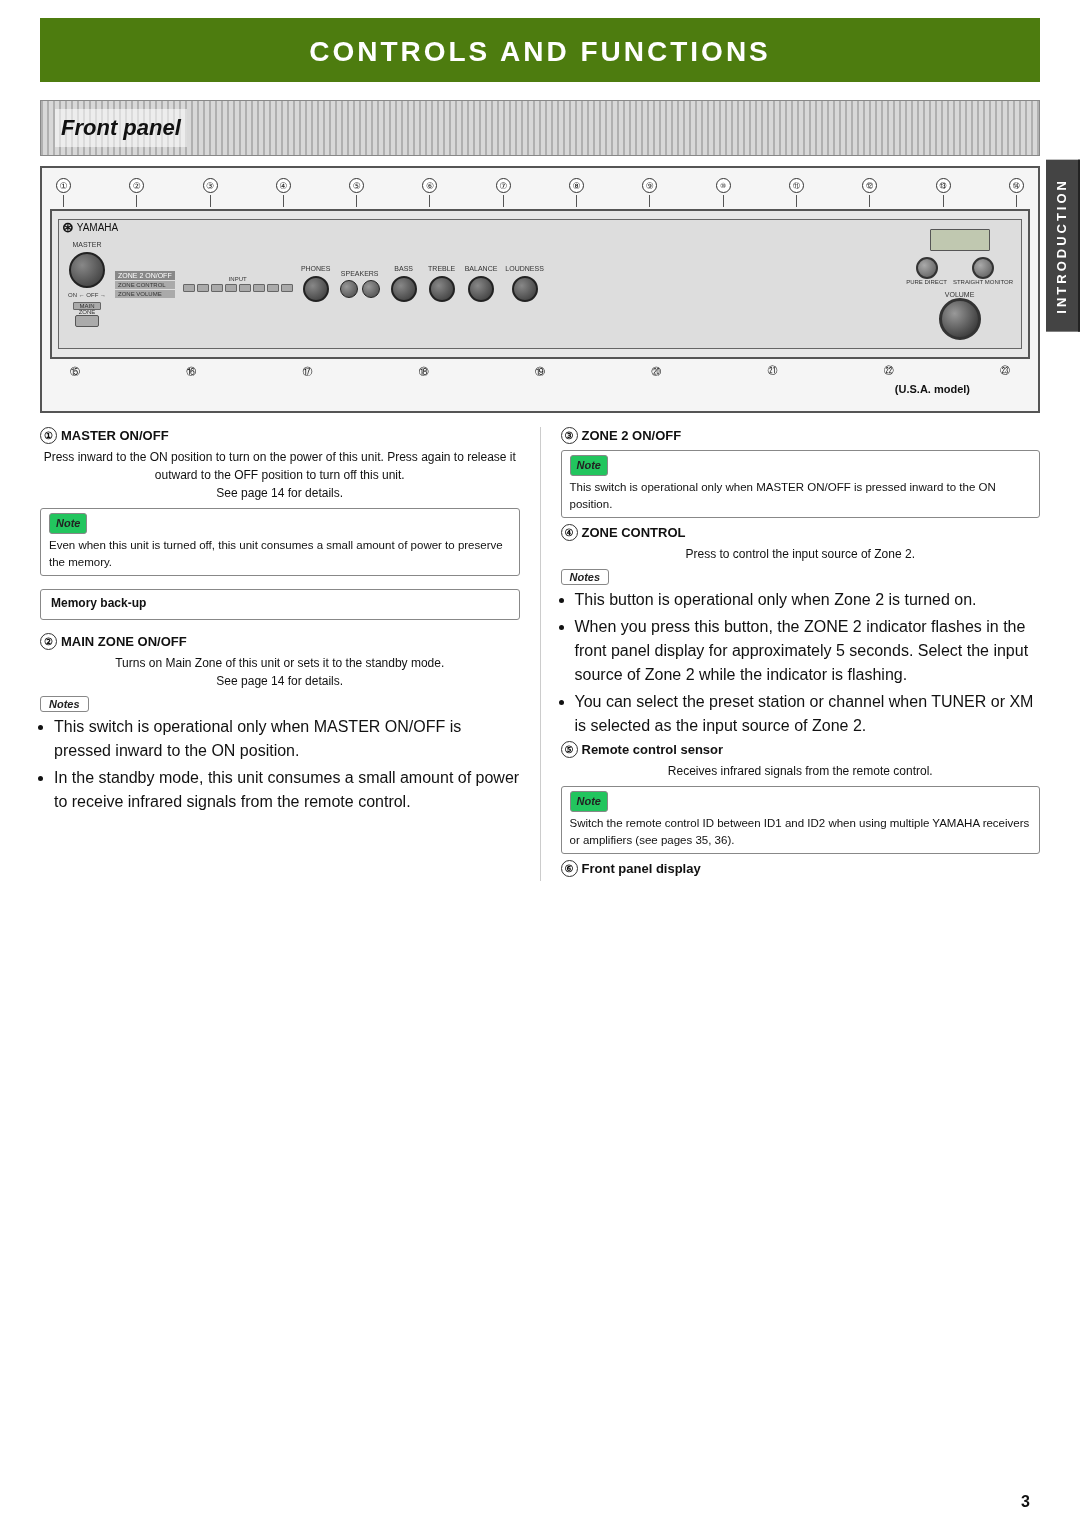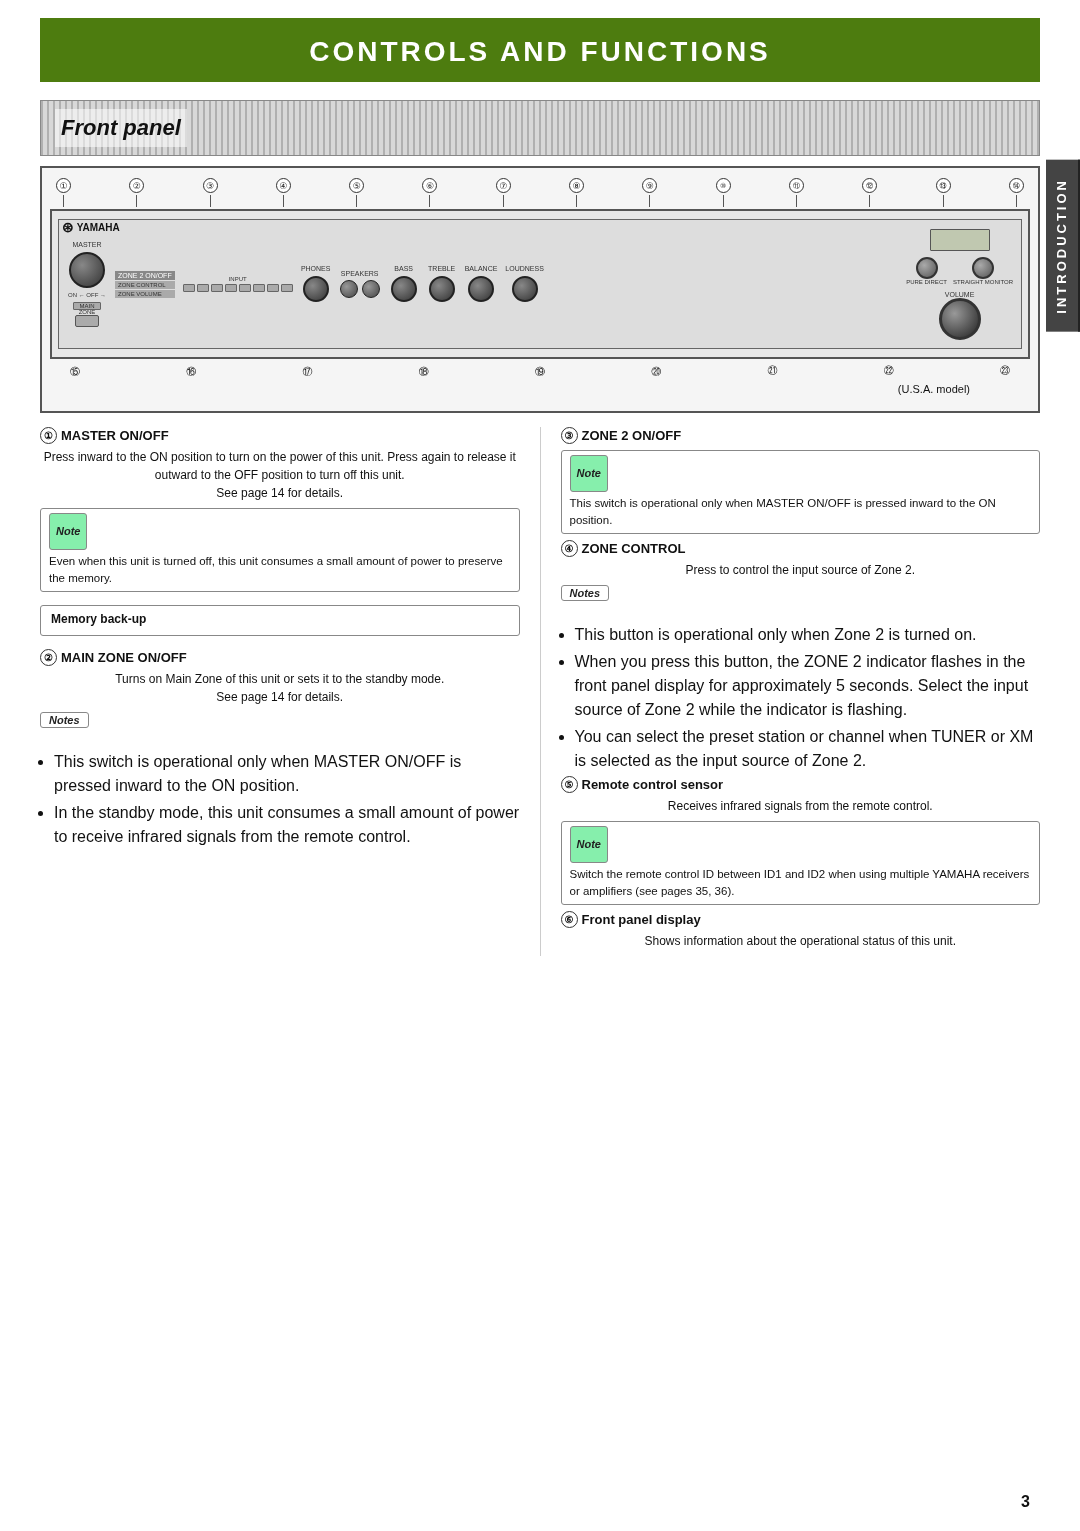--- a/index.html
+++ b/index.html
@@ -184,21 +184,21 @@
       margin-top: 6px;
       font-size: 10px;
     }
 
     
     .usa-model {
       text-align: right;
       margin-right: 60px;
       margin-top: 4px;
       font-size: 11px;
-      font-weight: normal;
+      font-weight: bold;
     }
 
     
     .content-area {
       display: flex;
       gap: 0;
       margin: 14px 40px 0 40px;
     }
     .col-left {
       flex: 1;
@@ -244,42 +244,42 @@
       border: 1.5px solid #888;
       border-radius: 3px;
       padding: 4px 8px;
       margin: 6px 0;
       background: #fff;
       font-size: 11.5px;
       line-height: 1.5;
     }
     .note-label {
       display: inline-block;
-      background: #86efac;
+      background: #22c55e;
       border: 1.5px solid #888;
       border-radius: 3px;
-      padding: 9px 6px;
+      padding: 1px 6px;
       font-size: 11px;
       font-weight: bold;
       font-style: italic;
       margin-bottom: 3px;
       color: #222;
     }
 
     
     .notes-label {
       display: inline-block;
       background: #fff;
       border: 1.5px solid #888;
       border-radius: 3px;
       padding: 1px 8px;
       font-size: 11px;
       font-weight: bold;
       font-style: italic;
-      margin-bottom: 19px;
+      margin-bottom: 0;
       color: #222;
     }
     .notes-list {
       font-size: 16px;
       line-height: 1.5;
       padding-left: 14px;
       margin: 3px 0;
     }
     .notes-list li {
       margin-bottom: 3px;
@@ -424,21 +424,21 @@
     <div class="num-marker">
         <div class="num-circle" style="font-size:7px">⑭</div>
         <div class="tick-line"></div>
       </div>
   </div>
 
   <div class="device-box">
 
     <div class="yamaha-logo">
       <span class="yamaha-logo-symbol">⊛</span>
-      <span style="font-size:10px;font-weight:bold;">YAMAHA</span>
+      <span style="font-size:10px;font-weight:normal;">YAMAHA</span>
     </div>
 
     <div class="device-interior">
 
       <div class="dev-group">
         <label>MASTER</label>
         <div class="knob-large"></div>
         <label style="font-size:6px">ON ← OFF →</label>
         <div style="display:flex;gap:2px;margin-top:2px;">
           <div style="width:28px;height:8px;background:#aaa;border:1px solid #666;border-radius:1px;font-size:6px;text-align:center;">MAIN ZONE</div>
@@ -609,20 +609,17 @@
     </div>
     <div class="note-box">
       <div class="note-label">Note</div><br>
       <span>Switch the remote control ID between ID1 and ID2 when using multiple YAMAHA receivers or amplifiers (see pages 35, 36).</span>
     </div>
 
     <div class="section-heading">
       <span class="section-num">⑥</span>
       <strong>Front panel display</strong>
     </div>
-    <div class="section-body">
-      Shows information about the operational status of this unit.
-    </div>
 
   </div>
 </div>
 
 <div class="page-number">3</div>
 
 </body></html>

